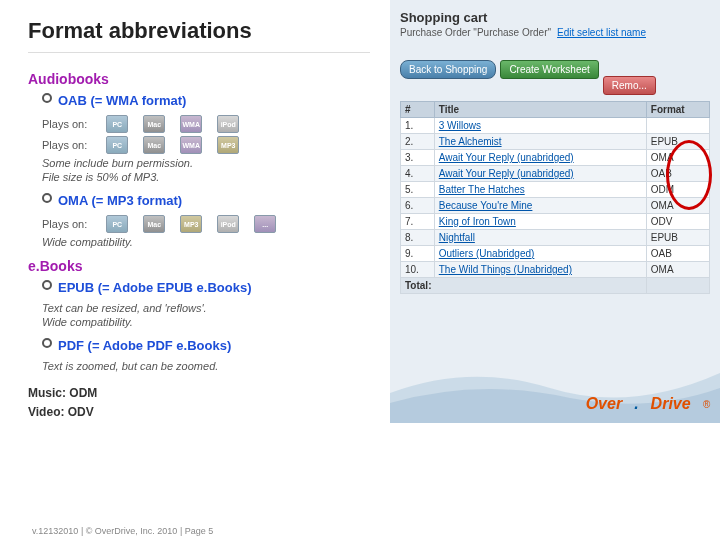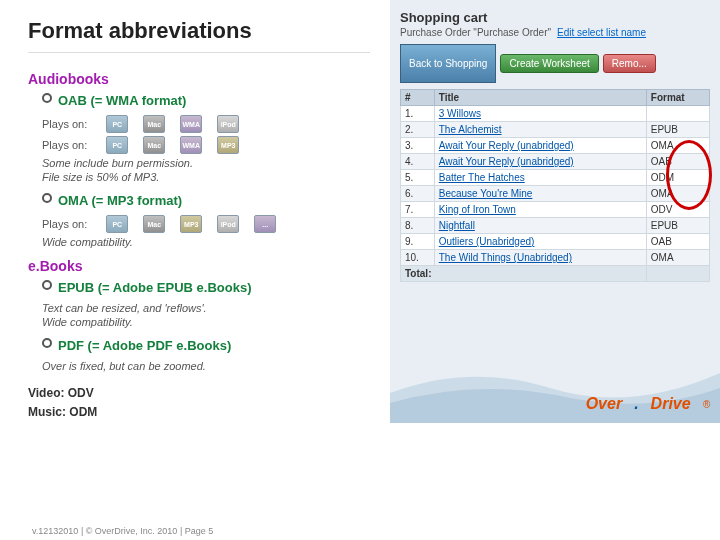--- a/index.html
+++ b/index.html
@@ -43,21 +43,21 @@
     }
 
     .format-entry {
       margin-bottom: 10px;
       padding-left: 14px;
     }
 
     .format-title {
       font-size: 13px;
       font-weight: bold;
-      color: #15803d;
+      color: #1d4ed8;
       margin-bottom: 3px;
     }
 
     .plays-on-row {
       display: flex;
       align-items: center;
       margin-bottom: 3px;
       gap: 15px;
     }
 
@@ -156,22 +156,22 @@
       display: flex;
       gap: 4px;
       margin-bottom: 6px;
       align-items: center;
     }
 
     .btn-back {
       background: linear-gradient(180deg, #7ab0d4 0%, #4a80aa 100%);
       color: #fff;
       border: 1px solid #3a6080;
-      border-radius: 0;
-      padding: 13px 8px;
+      border-radius: 8px;
+      padding: 3px 8px;
       font-size: 10px;
       cursor: pointer;
     }
 
     .btn-worksheet {
       background: linear-gradient(180deg, #6ab86a 0%, #3a883a 100%);
       color: #fff;
       border: 1px solid #2a6a2a;
       border-radius: 3px;
       padding: 3px 8px;
@@ -181,20 +181,21 @@
     }
 
     .btn-remove {
       background: linear-gradient(180deg, #e88888 0%, #c05050 100%);
       color: #fff;
       border: 1px solid #a03030;
       border-radius: 3px;
       padding: 3px 8px;
       font-size: 10px;
       cursor: pointer;
+      margin-top: 32px;
     }
 
     .cart-table {
       width: 100%;
       border-collapse: collapse;
       font-size: 10px;
       background: #fff;
     }
 
     .cart-table th {
@@ -319,26 +320,26 @@
       </div>
       <div class="format-note">Text can be resized, and 'reflows'.</div>
       <div class="format-note">Wide compatibility.</div>
     </div>
 
     <div class="format-entry">
       <div class="format-row">
         <span class="bullet"></span>
         <span class="format-title">PDF (= Adobe PDF e.Books)</span>
       </div>
-      <div class="format-note">Over is fixed, but can be zoomed.</div>
+      <div class="format-note">Text is zoomed, but can be zoomed.</div>
     </div>
 
     <div style="margin-top:12px; padding-left:0;">
+      <div class="footer-line">Music:  ODM</div>
       <div class="footer-line">Video:  ODV</div>
-      <div class="footer-line">Music:  ODM</div>
     </div>
 
     <div style="position:absolute; bottom:4px; left:32px; font-size:9px; color:#888;">v.12132010 | © OverDrive, Inc.  2010 | Page 5</div>
   </div>
 
   <div class="right-panel">
 
     <div class="shopping-cart-title">Shopping cart</div>
 
     <div class="purchase-order-row">

